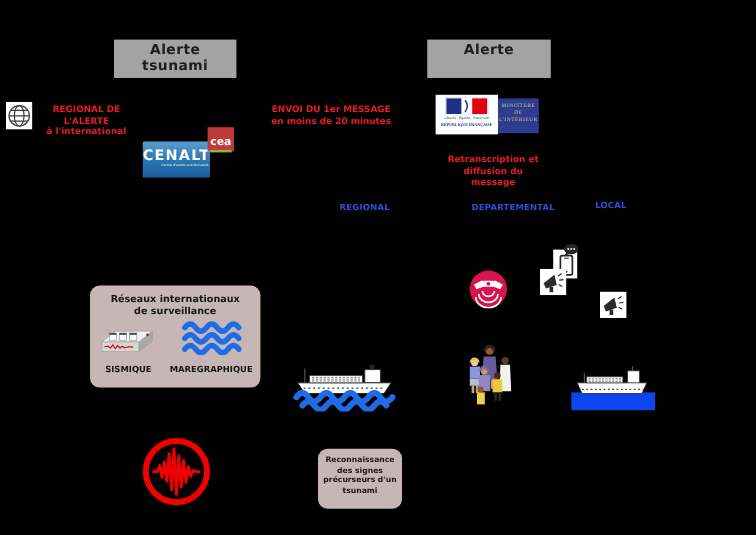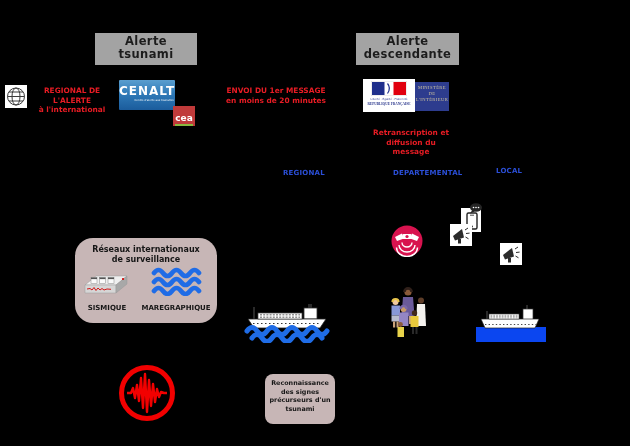--- a/index.html
+++ b/index.html
@@ -3,26 +3,26 @@
 <meta charset="utf-8">
 <style>
   html,body{margin:0;padding:0;background:#000;}
   .canvas{position:relative;width:630px;height:446px;background:#000;overflow:hidden;
           font-family:"DejaVu Sans",sans-serif;}
   .abs{position:absolute;}
   .gray-box{background:#a3a3a3;color:#1c1c1c;font-weight:bold;font-size:11.5px;
             line-height:13px;text-align:center;padding-top:2px;letter-spacing:.4px;}
   .red-msg{color:#e81c24;font-weight:bold;font-size:7.4px;line-height:9.6px;text-align:center;}
   .blue-label{color:#2b4fd8;font-weight:bold;font-size:7px;text-align:left;letter-spacing:.2px;}
-  .rose-box{background:#c7b6b6;border-radius:18px;}
+  .rose-box{background:#c7b6b6;border-radius:8px;}
   .surv-title{color:#161616;font-weight:bold;font-size:8px;line-height:9.5px;text-align:center;}
   .surv-label{color:#161616;font-weight:bold;font-size:7px;text-align:center;}
   .recog-text{color:#161616;font-weight:bold;font-size:6.4px;line-height:8.6px;text-align:center;}
   .cenalt-box{background:linear-gradient(180deg,#5a9ecf 0%,#2f7ab8 45%,#1b5c9c 100%);
-              text-align:center;border-radius:1px;}
+              text-align:center;border-radius:1px;margin-top:38px;}
   .cenalt-title{color:#fff;font-weight:bold;font-size:12px;letter-spacing:1px;line-height:14px;padding-top:4px;}
   .cenalt-sub{color:#fff;font-size:6px;transform:scale(.45);transform-origin:center top;white-space:nowrap;}
   .cea-box{background:#c03a3a;text-align:center;}
   .cea-text{color:#fff;font-weight:bold;font-size:9px;line-height:11px;padding-top:2px;
             border-bottom:2px solid #88b840;display:inline-block;}
   .min-white{background:#fff;}
   .min-motto{color:#27348b;font-size:6px;transform:scale(.45);transform-origin:center top;
              white-space:nowrap;text-align:center;}
   .min-rep{color:#27348b;font-weight:bold;font-size:6.5px;transform:scale(.52);transform-origin:center top;
            white-space:nowrap;text-align:center;font-family:"Liberation Serif",serif;}
@@ -35,21 +35,20 @@
 
 <div class="canvas">
 
   <div class="abs gray-box" style="left:95px;top:33px;width:102px;height:30px">
     <div>Alerte</div>
     <div>tsunami</div>
   </div>
 
   <div class="abs gray-box" style="left:356px;top:33px;width:103px;height:30px">
     <div>Alerte</div>
-    <div>descendante</div>
   </div>
 
   <svg class="abs" style="left:5px;top:85px" width="22" height="23" viewBox="0 0 22 23">
     <rect width="22" height="23" fill="#fff"></rect>
     <g stroke="#3c3c3c" stroke-width="1" fill="none">
       <circle cx="11" cy="11.5" r="8.5"></circle>
       <ellipse cx="11" cy="11.5" rx="4" ry="8.5"></ellipse>
       <line x1="2.5" y1="11.5" x2="19.5" y2="11.5"></line>
       <line x1="4" y1="7" x2="18" y2="7"></line>
       <line x1="4" y1="16" x2="18" y2="16"></line>

